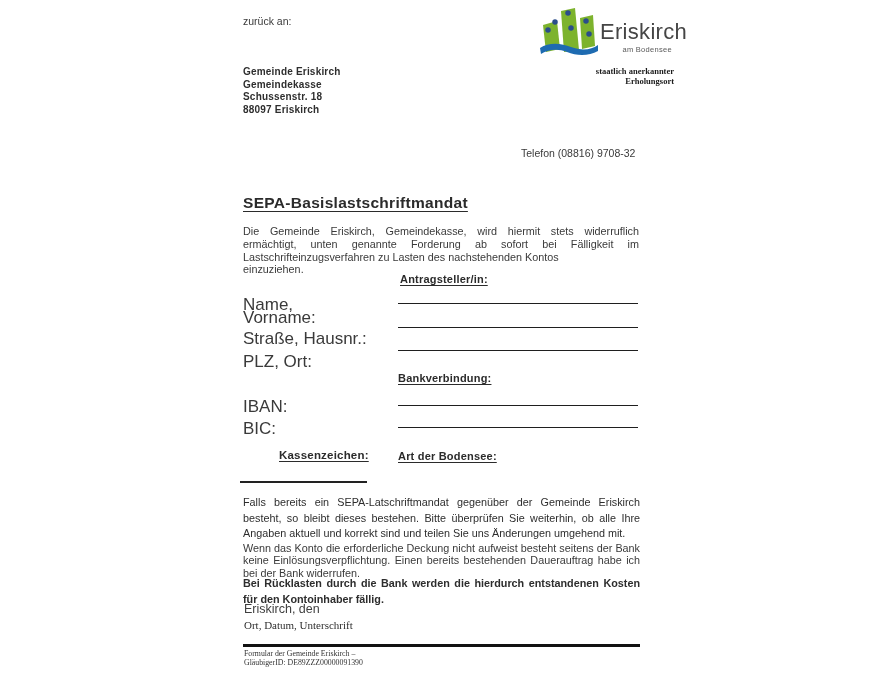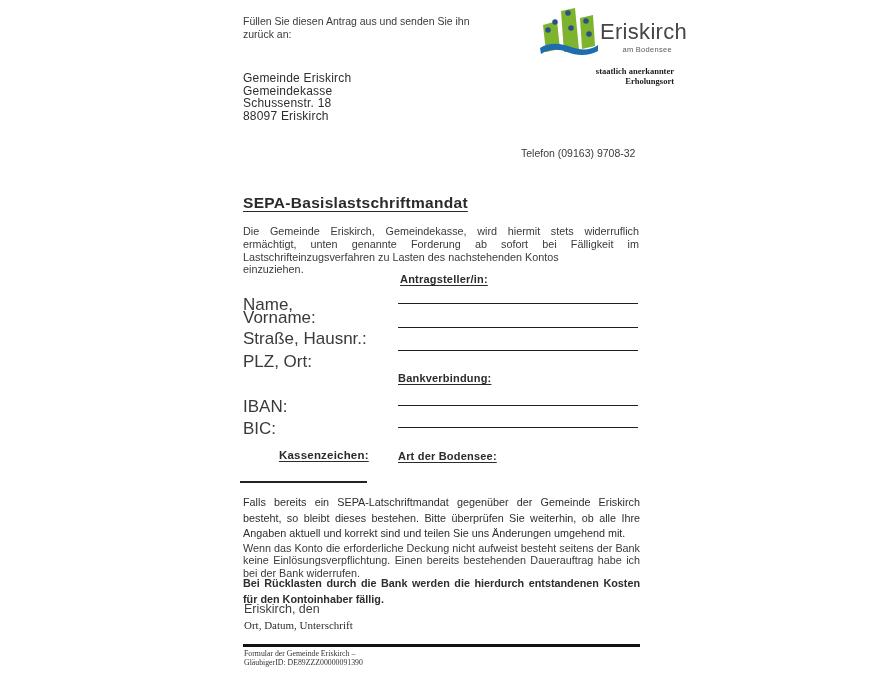--- a/index.html
+++ b/index.html
@@ -31,22 +31,22 @@
     position: absolute; right: 2px; top: 40px;
     font-size: 7.5px; color: #5a5a5a; letter-spacing: 0.3px;
   }
   .tagline {
     left: 550px; top: 66px; width: 124px;
     font-family: "Liberation Serif", serif; font-weight: bold;
     font-size: 8.5px; color: #1c1c1c; text-align: right;
   }
 
   .address {
-    left: 243px; top: 72px;
-    font-weight: normal; font-size: 12px; line-height: 12.5px; color: #2e2e2e;
+    left: 243px; top: 66px;
+    font-weight: bold; font-size: 10px; line-height: 12.5px; color: #2e2e2e;
     letter-spacing: 0.2px;
   }
   .phone { left: 521px; top: 147px; font-size: 10.5px; color: #3a3a3a; }
 
   .doc-title {
     left: 243px; top: 194px;
     font-size: 15.5px; font-weight: bold; color: #2b2b2b;
     text-decoration: underline; text-underline-offset: 3px; letter-spacing: 0.3px;
   }
 
@@ -91,21 +91,20 @@
     font-family: "Liberation Serif", serif;
     font-size: 7.8px; line-height: 9px; color: #333333;
   }
 </style>
 </head>
 <body>
 
 <div class="page">
 
   <div class="abs instruction">
-    <div>Füllen Sie diesen Antrag aus und senden Sie ihn</div>
     <div>zurück an:</div>
   </div>
 
   <div class="abs tagline">staatlich anerkannter Erholungsort</div>
   <div class="abs logo-block">
     <span class="logo-mark">
       <svg viewBox="0 0 116 108" width="58" height="54" xmlns="http://www.w3.org/2000/svg">
         <polygon points="6,38 34,30 40,86 12,92" fill="#7db32d"></polygon>
         <polygon points="42,10 70,4 78,88 48,92" fill="#7db32d"></polygon>
         <polygon points="80,24 106,18 110,80 84,86" fill="#7db32d"></polygon>
@@ -122,21 +121,21 @@
     <span class="logo-sub">am Bodensee</span>
   </div>
 
   <div class="abs address">
     <div>Gemeinde Eriskirch</div>
     <div>Gemeindekasse</div>
     <div>Schussenstr. 18</div>
     <div>88097 Eriskirch</div>
   </div>
 
-  <div class="abs phone">Telefon (09163) 9708-32</div>
+  <div class="abs phone">Telefon (08816) 9708-32</div>
 
   <div class="abs doc-title">SEPA-Basislastschriftmandat</div>
 
   <div class="abs intro">Die Gemeinde Eriskirch, Gemeindekasse, wird hiermit stets widerruflich ermächtigt, unten genannte Forderung ab sofort bei Fälligkeit im Lastschrifteinzugsverfahren zu Lasten des nachstehenden Kontos</div>
   <div class="abs intro-tail">einzuziehen.</div>
 
   <div class="abs sec-heading h-applicant">Antragsteller/in:</div>
 
   <div class="abs field-label" style="left:243px; top:295px;">Name,</div>
   <div class="abs field-label" style="left:243px; top:308px;">Vorname:</div>

